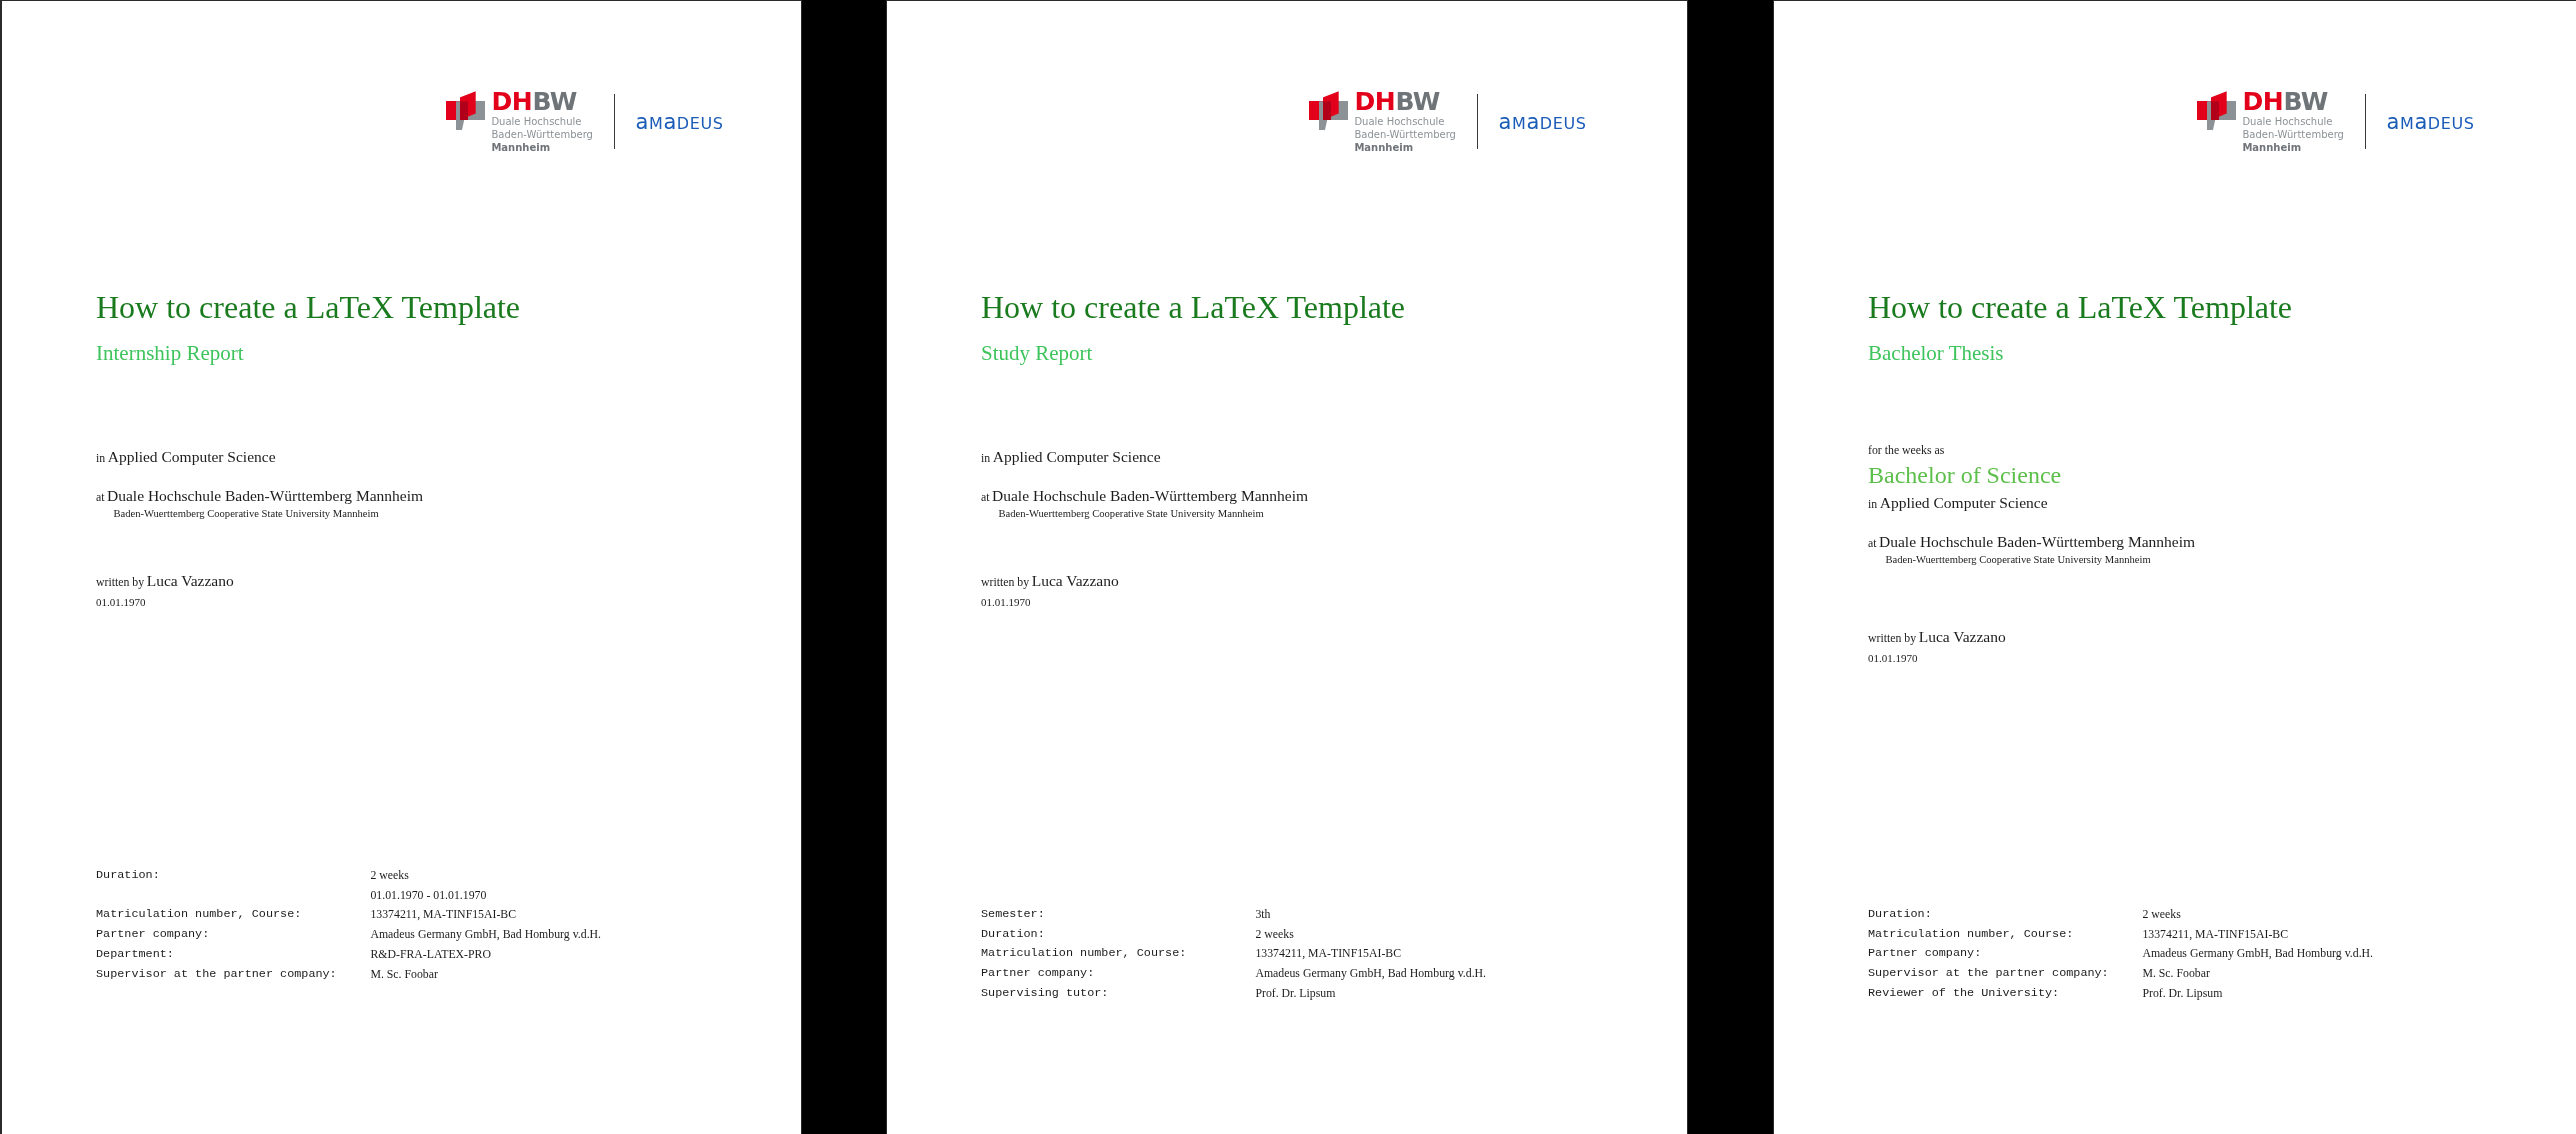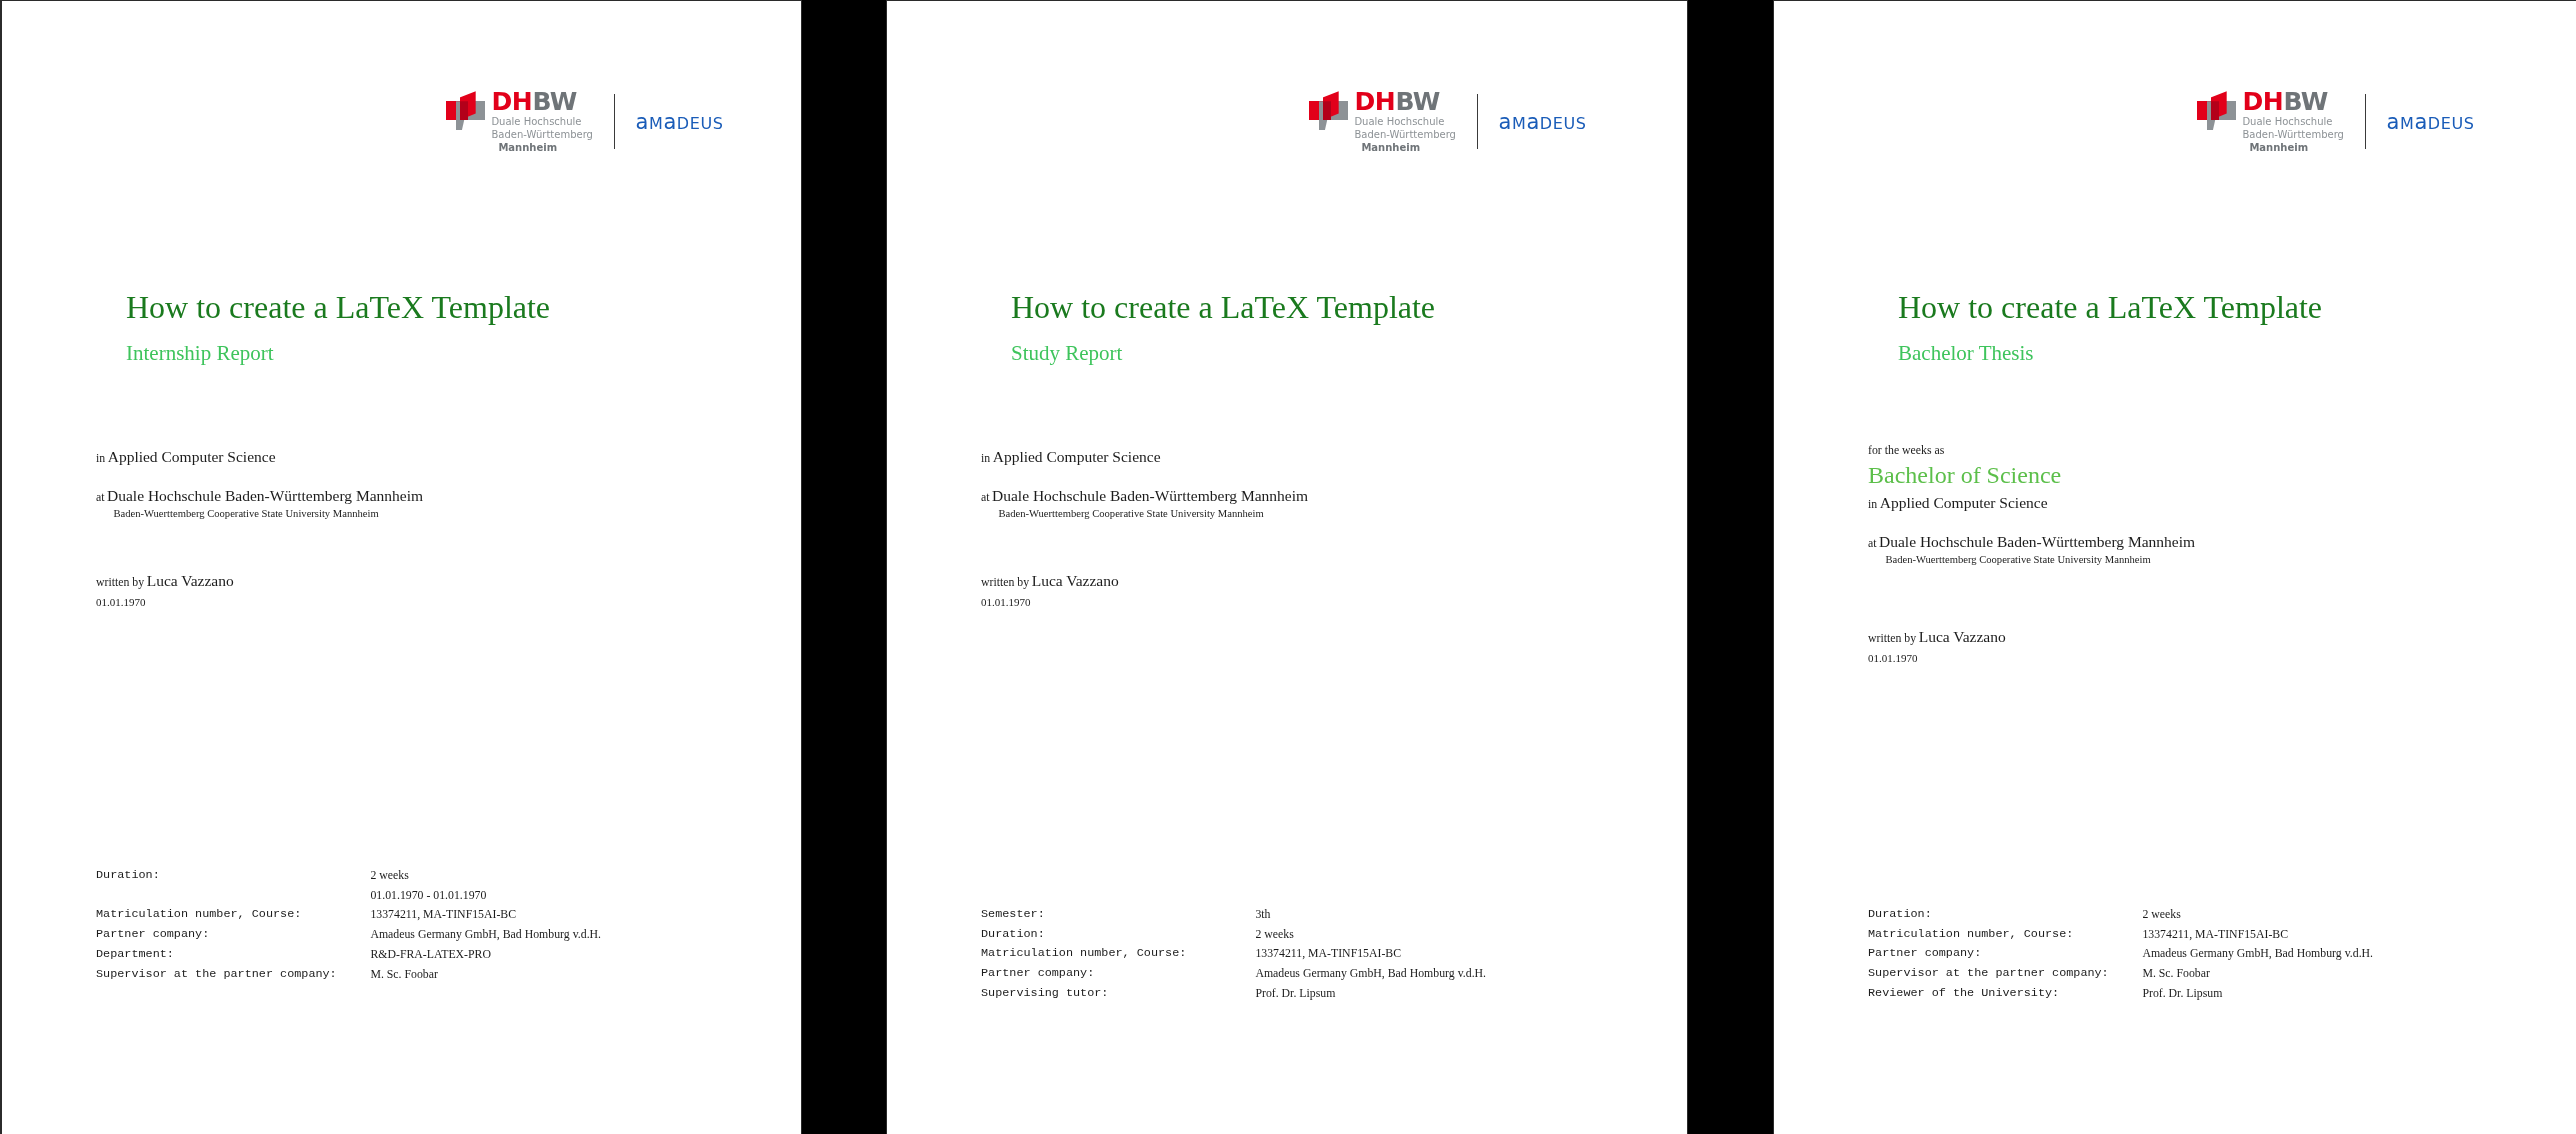--- a/index.html
+++ b/index.html
@@ -112,21 +112,21 @@
   .dhbw-word .dh { color: #e2001a; }
   .dhbw-word .bw { color: #6f7478; }
   .dhbw-sub {
     font-family: "DejaVu Sans", "Liberation Sans", sans-serif;
     font-size: 10px;
     color: #8d9296;
     line-height: 1.25;
     margin-top: 2.5px;
     white-space: nowrap;
   }
-  .dhbw-sub .city { font-weight: bold; color: #6f7478; display: block; margin-top: 0.6px; margin-left: 7px; }
+  .dhbw-sub .city { font-weight: bold; color: #6f7478; display: block; margin-top: 0.6px; }
 
   .logo-divider {
     width: 0.6px;
     height: 55px;
     background: #3a3a3a;
     margin: 0 21px;
     flex: none;
   }
   .amadeus-word {
     font-family: "DejaVu Sans", "Liberation Sans", sans-serif;
@@ -134,21 +134,21 @@
     font-weight: normal;
     color: #1a5cb8;
     letter-spacing: 0.6px;
     white-space: nowrap;
     line-height: 1;
     margin-top: 2.5px;
   }
   .amadeus-word .sc { font-size: 16px; }
 
   
-  .title-block { position: absolute; margin-left: 30px; }
+  .title-block { position: absolute; }
   .page-1 .title-block { left: 94px; top: 289px; }
   .page-2 .title-block { left: 978px - 886px; top: 289px; }
   .page-3 .title-block { left: 94px; top: 289px; }
 
   .doc-title {
     font-family: "Liberation Serif", "DejaVu Serif", serif;
     font-size: 32px;
     color: #1a7a1e;
     line-height: 1.08;
     white-space: nowrap;

